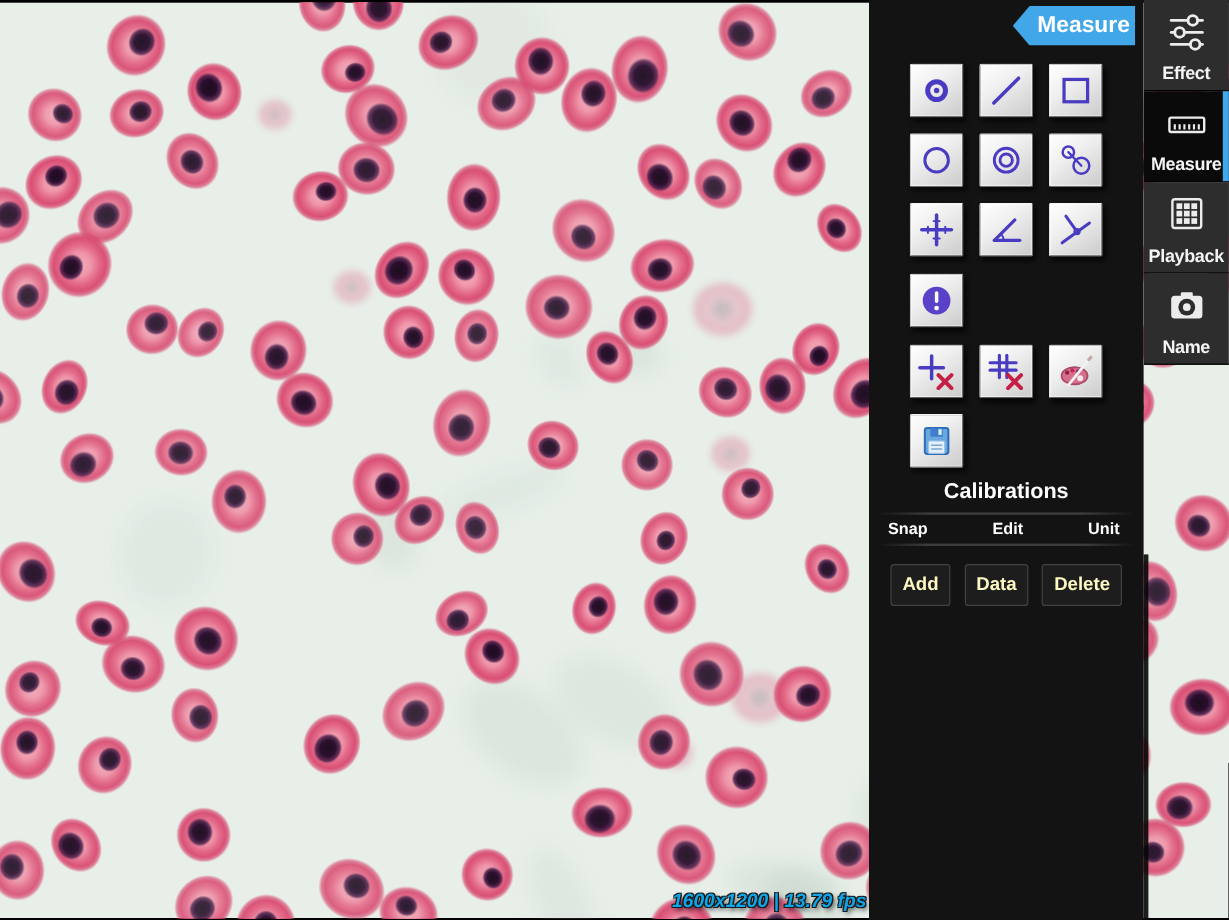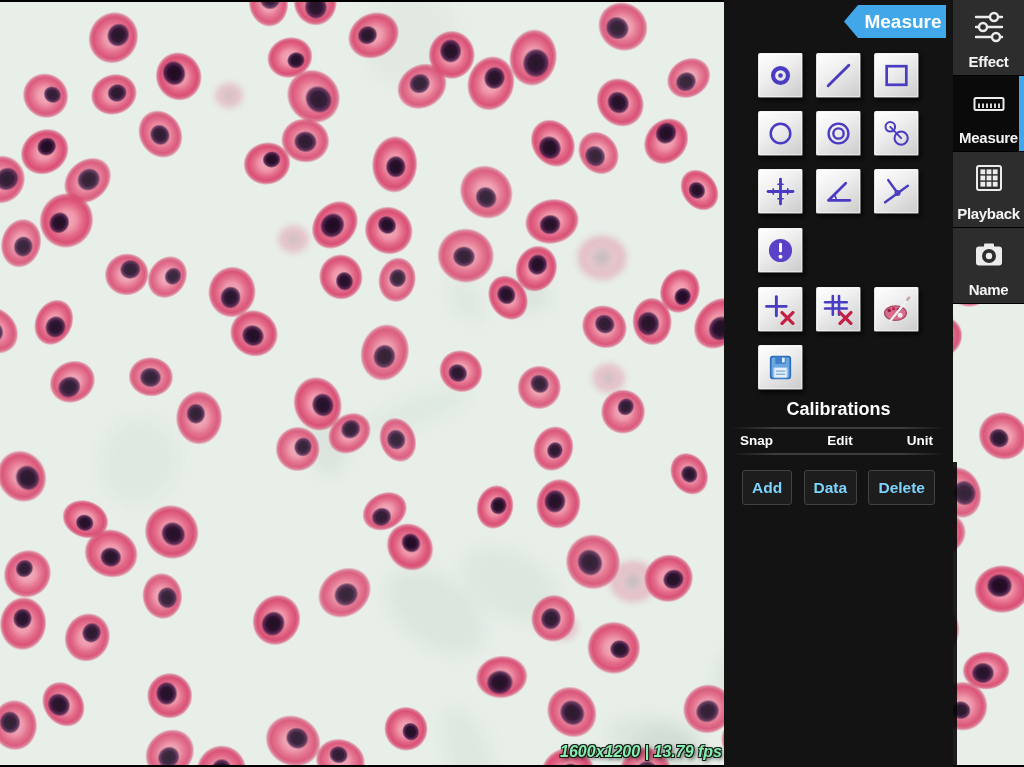--- a/index.html
+++ b/index.html
@@ -2,21 +2,21 @@
 <html style="--accent: #42a7e8; --glyph: #4a3cc2; --xred: #c51f45;"><head>
 <meta charset="utf-8">
 <style>
   html,body{margin:0;padding:0;background:#000;}
   *{box-sizing:border-box;font-family:"Liberation Sans",sans-serif;}
   .screen{position:relative;width:1024px;height:767px;background:#000;overflow:hidden;}
 
   
   #camera{position:absolute;left:0;top:2px;}
 
-  .status{position:absolute;right:302px;bottom:6px;color:#86efac;font-size:16px;font-weight:bold;font-style:italic;
+  .status{position:absolute;right:302px;bottom:6px;color:#0ea5e9;font-size:16px;font-weight:bold;font-style:italic;
     text-shadow:1px 1px 0 #1a1a1a,-1px -1px 0 #1a1a1a,1px -1px 0 #1a1a1a,-1px 1px 0 #1a1a1a,2px 2px 4px rgba(0,0,0,.8);}
 
   
   .tool-panel{position:absolute;left:724px;top:0;width:229px;height:767px;background:#131313;}
 
   .measure-tag{position:absolute;left:120px;top:5px;width:102px;height:33px;cursor:pointer;}
   .measure-tag svg{position:absolute;left:0;top:0;}
   .measure-tag span{position:absolute;left:16px;top:0;width:86px;height:33px;line-height:33px;text-align:center;
     color:#fff;font-size:19px;font-weight:bold;}
 
@@ -28,21 +28,21 @@
   .tool-btn svg{display:block;}
   .g{stroke:var(--glyph,#4a3cc2);fill:none;stroke-linecap:round;}
   .xr{stroke:var(--xred,#c51f45);fill:none;stroke-linecap:round;}
 
   .cal-title{position:absolute;left:0;top:399px;width:100%;text-align:center;color:#fff;font-size:18px;font-weight:bold;}
   .cal-sep{position:absolute;left:8px;right:8px;height:2px;background:linear-gradient(90deg,#141414,#3d3d3d 20%,#3d3d3d 80%,#141414);}
   .cal-header{position:absolute;left:0;top:433px;width:100%;padding:0 20px 0 16px;display:flex;justify-content:space-between;
     color:#fff;font-size:13.5px;font-weight:bold;}
   .cal-buttons{position:absolute;left:0;top:470px;width:100%;padding:0 18px;display:flex;justify-content:space-between;}
   .cal-btn{min-width:46px;height:35px;padding:0 9px;background:#1d1d1d;border:1px solid #424242;border-radius:3px;
-    color:#7dd3fc;font-size:15.5px;font-weight:bold;cursor:pointer;}
+    color:#fef9c3;font-size:15.5px;font-weight:bold;cursor:pointer;}
 
   
   .sidebar{position:absolute;left:953px;top:0;width:71px;height:462px;}
   .nav-item{position:relative;width:71px;height:76px;background:#2d2d2d;border-bottom:1px solid #000;
     display:flex;flex-direction:column;align-items:center;justify-content:flex-end;padding-bottom:5px;cursor:pointer;}
   .nav-item .ic{position:absolute;top:8px;left:50%;transform:translateX(-50%);}
   .nav-item .lbl{color:#f4f4f4;font-size:15px;font-weight:bold;letter-spacing:-.3px;}
   .nav-item.active{background:#0a0a0a;}
   .nav-item.active::after{content:"";position:absolute;right:0;top:0;bottom:0;width:5px;background:var(--accent,#42a7e8);}
 

